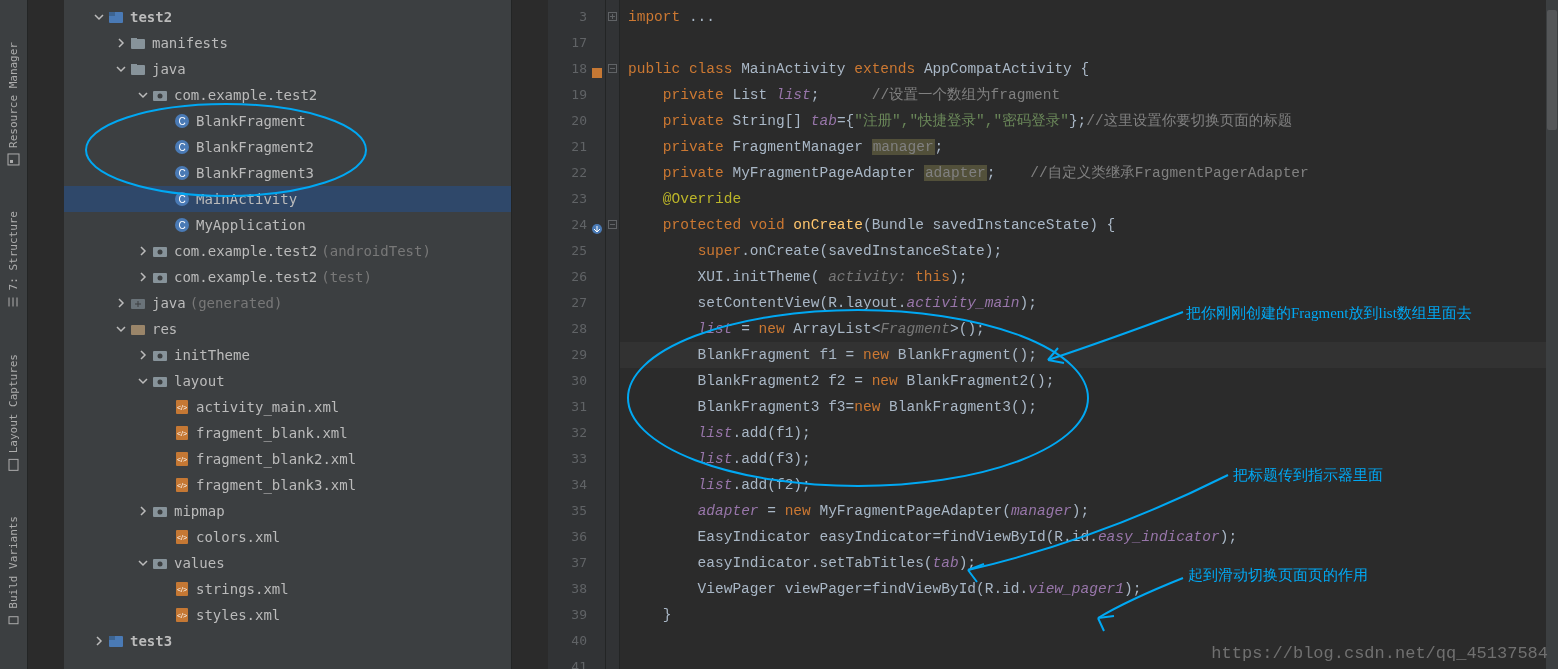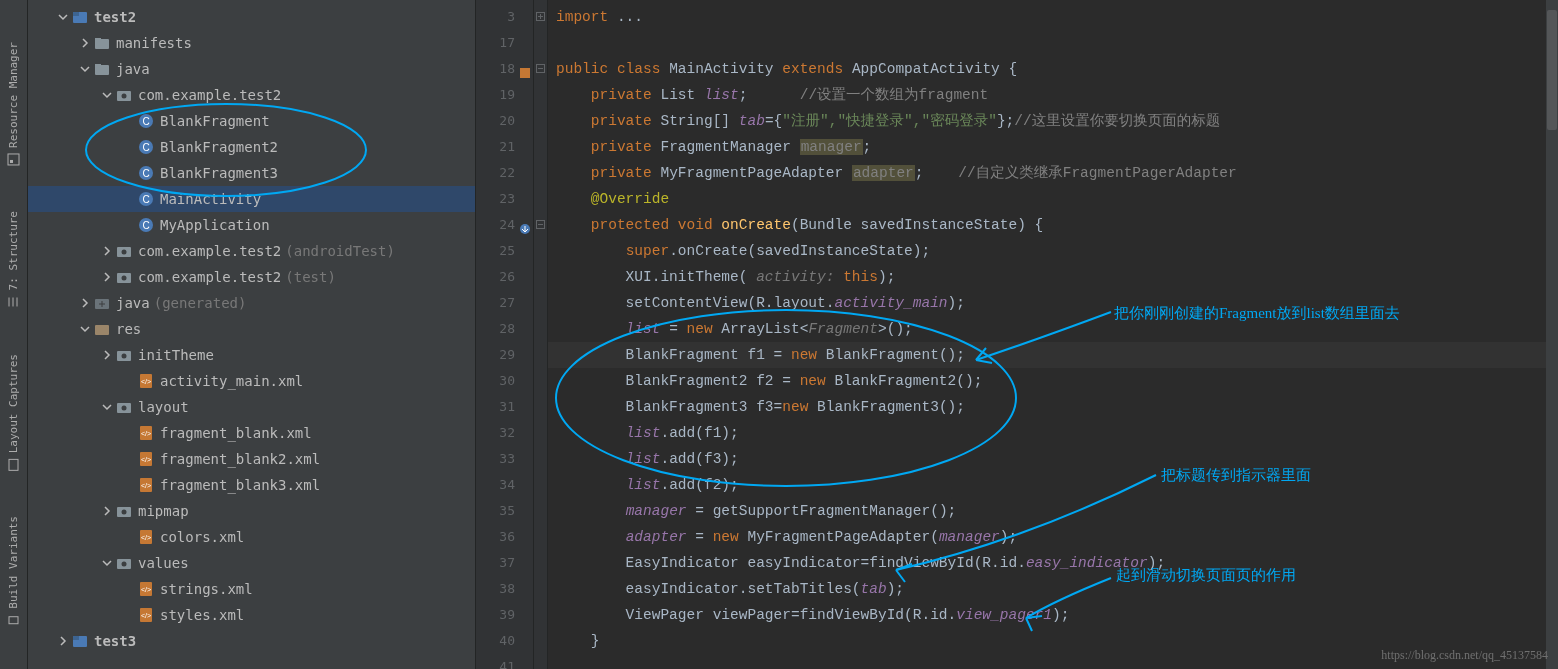--- a/index.html
+++ b/index.html
@@ -1,17 +1,17 @@
 <!DOCTYPE html>
 <html><head>
 <meta charset="utf-8">
 <style>
   * { margin:0; padding:0; box-sizing:border-box; }
   html,body { width:1558px; height:669px; background:#2b2b2b; font-family:"Segoe UI",Consolas,monospace; font-size:14px; color:#a9b7c6; overflow:hidden; }
-  .root { display:flex; height:100%; }
+  .root { display:flex; height:100%;gap:36px; }
   .sidebar-tools { width:28px; background:#3c3f41; border-right:1px solid #232525; display:flex; flex-direction:column; align-items:center; justify-content:space-around; padding:20px 0; }
   .tool { writing-mode:vertical-rl; transform:rotate(180deg); font-size:11px; color:#adadad; cursor:pointer; padding:8px 0; display:flex; align-items:center; gap:5px; }
   .tool svg { transform:rotate(90deg); }
   .project { width:448px; background:#3c3f41; border-right:1px solid #232525; overflow-y:auto; padding-top:4px; }
   .tree-row { display:flex; align-items:center; height:26px; cursor:pointer; white-space:nowrap; }
   .tree-row.selected { background:#2f486a; }
   .arrow { width:14px; height:14px; display:inline-flex; align-items:center; justify-content:center; margin-right:2px; }
   .indent { display:inline-block; }
   .ficon { width:16px; height:16px; margin-right:6px; display:inline-flex; align-items:center; justify-content:center; }
   .tree-row span.lbl { color:#bbbbbb; }
@@ -33,21 +33,21 @@
   .str { color:#6a8759; }
   .cmnt { color:#808080; }
   .ann { color:#bbb529; }
   .field { color:#9876aa; font-style:italic;}
   .param { color:#a9b7c6;}
   .unused { background:#52503a; color:#808080; padding:0 1px;}
   .hint { color:#787878; font-style:italic;}
   .overlay { position:absolute; pointer-events:none; top:0; left:0; width:100%; height:100%; }
   .overlay text { font-family:"Microsoft YaHei","Segoe UI"; font-size:15px; fill:#00a8f3; }
   .overlay path, .overlay ellipse, .overlay line { stroke:#00a8f3; stroke-width:2; fill:none; }
-  .watermark { position:absolute; bottom:6px; right:10px; color:#707070; font-size:12px; font-family:Liberation Serif, serif;}
+  .watermark { position:absolute; bottom:6px; right:10px; color:#707070; font-size:17px; font-family:Liberation Mono, monospace;}
   .scrollbar { position:absolute; right:0; top:0; width:12px; height:100%; background:#3c3f41;}
   .scroll-thumb { position:absolute; right:1px; width:10px; background:#545658; border-radius:2px;}
 </style>
 </head>
 <body>
 
 <div class="root">
   <div class="sidebar-tools">
     <div class="tool">
         <svg width="13" height="13">
@@ -263,44 +263,44 @@
         </span>
         <span class="ficon">
           <svg width="16" height="16">
             <rect x="1" y="4" width="14" height="10" rx="1" fill="#87939a"></rect>
             <circle cx="8" cy="9" r="2.5" fill="#3c3f41"></circle>
           </svg>
         </span>
         <span class="lbl" style="">initTheme</span>
       </div>
       <div class="tree-row">
+        <span class="indent" style="width:72px"></span>
+        <span class="arrow">
+          <svg width="10" height="10">
+            <path d="M1 3 L5 7 L9 3" fill="none" stroke="#bbbbbb" stroke-width="1.5"></path>
+          </svg>
+        </span>
+        <span class="ficon">
+          <svg width="16" height="16">
+            <rect x="1" y="4" width="14" height="10" rx="1" fill="#87939a"></rect>
+            <circle cx="8" cy="9" r="2.5" fill="#3c3f41"></circle>
+          </svg>
+        </span>
+        <span class="lbl" style="">layout</span>
+      </div>
+      <div class="tree-row">
         <span class="indent" style="width:94px"></span>
         <span class="arrow"></span>
         <span class="ficon">
           <svg width="16" height="16">
             <rect x="2" y="1" width="12" height="14" rx="1" fill="#c57834"></rect>
             <text x="8" y="11" text-anchor="middle" fill="#fff" font-size="7" font-family="sans-serif">&lt;/&gt;</text>
           </svg>
         </span>
         <span class="lbl" style="">activity_main.xml</span>
-      </div>
-      <div class="tree-row">
-        <span class="indent" style="width:72px"></span>
-        <span class="arrow">
-          <svg width="10" height="10">
-            <path d="M1 3 L5 7 L9 3" fill="none" stroke="#bbbbbb" stroke-width="1.5"></path>
-          </svg>
-        </span>
-        <span class="ficon">
-          <svg width="16" height="16">
-            <rect x="1" y="4" width="14" height="10" rx="1" fill="#87939a"></rect>
-            <circle cx="8" cy="9" r="2.5" fill="#3c3f41"></circle>
-          </svg>
-        </span>
-        <span class="lbl" style="">layout</span>
       </div>
       <div class="tree-row">
         <span class="indent" style="width:94px"></span>
         <span class="arrow"></span>
         <span class="ficon">
           <svg width="16" height="16">
             <rect x="2" y="1" width="12" height="14" rx="1" fill="#c57834"></rect>
             <text x="8" y="11" text-anchor="middle" fill="#fff" font-size="7" font-family="sans-serif">&lt;/&gt;</text>
           </svg>
         </span>
@@ -489,21 +489,20 @@
         <div class="line">        <span class="kw">super</span>.onCreate(savedInstanceState);</div>
         <div class="line">        XUI.<span class="param">initTheme</span>( <span class="hint">activity: </span><span class="kw">this</span>);</div>
         <div class="line">        setContentView(R.layout.<span class="field">activity_main</span>);</div>
         <div class="line">        <span class="field">list</span> = <span class="kw">new </span>ArrayList&lt;<span class="hint">Fragment</span>&gt;();</div>
         <div class="line hl">        BlankFragment f1 = <span class="kw">new </span>BlankFragment();</div>
         <div class="line">        BlankFragment2 f2 = <span class="kw">new </span>BlankFragment2();</div>
         <div class="line">        BlankFragment3 f3=<span class="kw">new </span>BlankFragment3();</div>
         <div class="line">        <span class="field">list</span>.add(f1);</div>
         <div class="line">        <span class="field">list</span>.add(f3);</div>
         <div class="line">        <span class="field">list</span>.add(f2);</div>
-        <div class="line">        <span class="field">manager</span> = getSupportFragmentManager();</div>
         <div class="line">        <span class="field">adapter</span> = <span class="kw">new </span>MyFragmentPageAdapter(<span class="field">manager</span>);</div>
         <div class="line">        EasyIndicator easyIndicator=findViewById(R.id.<span class="field">easy_indicator</span>);</div>
         <div class="line">        easyIndicator.setTabTitles(<span class="field">tab</span>);</div>
         <div class="line">        ViewPager viewPager=findViewById(R.id.<span class="field">view_pager1</span>);</div>
         <div class="line">    }</div>
       </div>
     <div class="scrollbar">
       <div class="scroll-thumb" style="top:10px;height:120px;"></div>
     </div>
 

